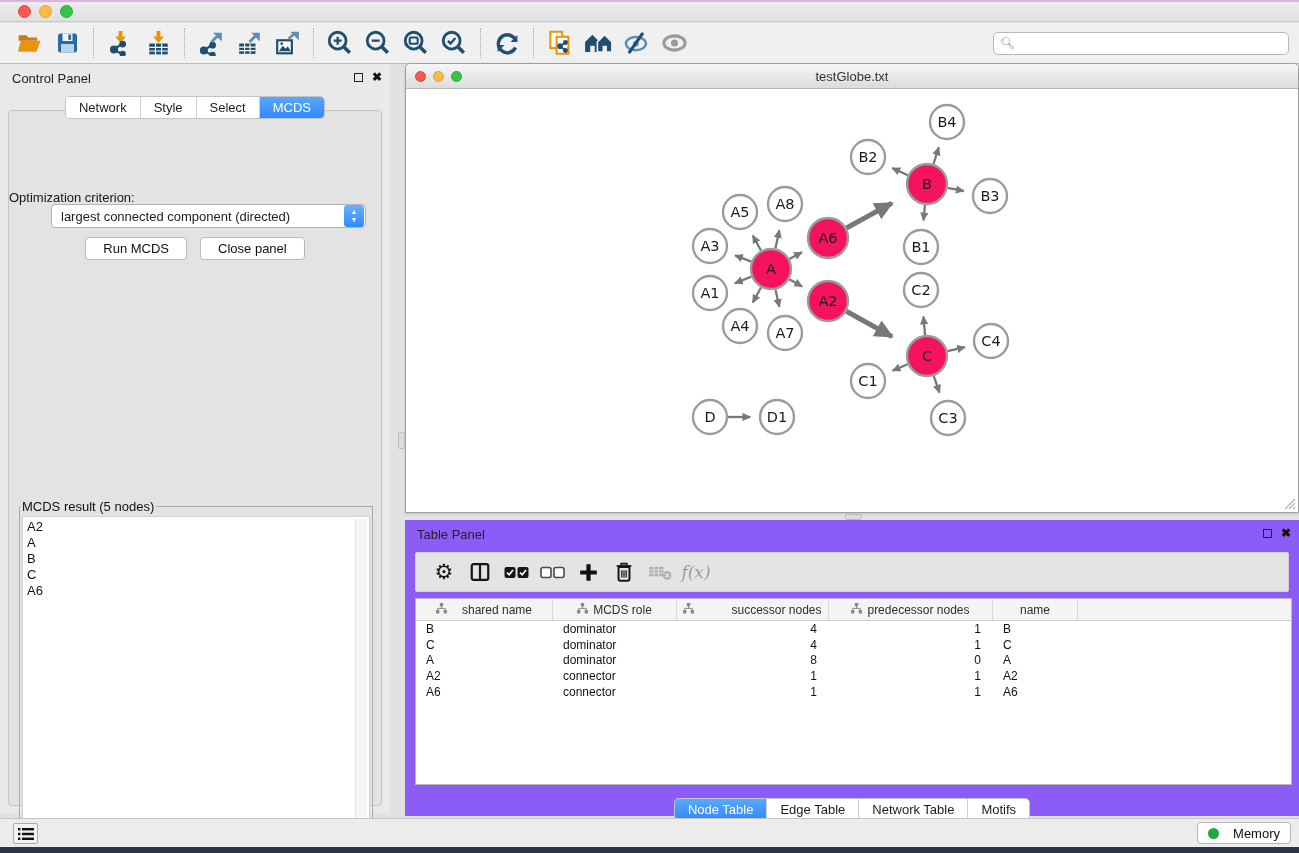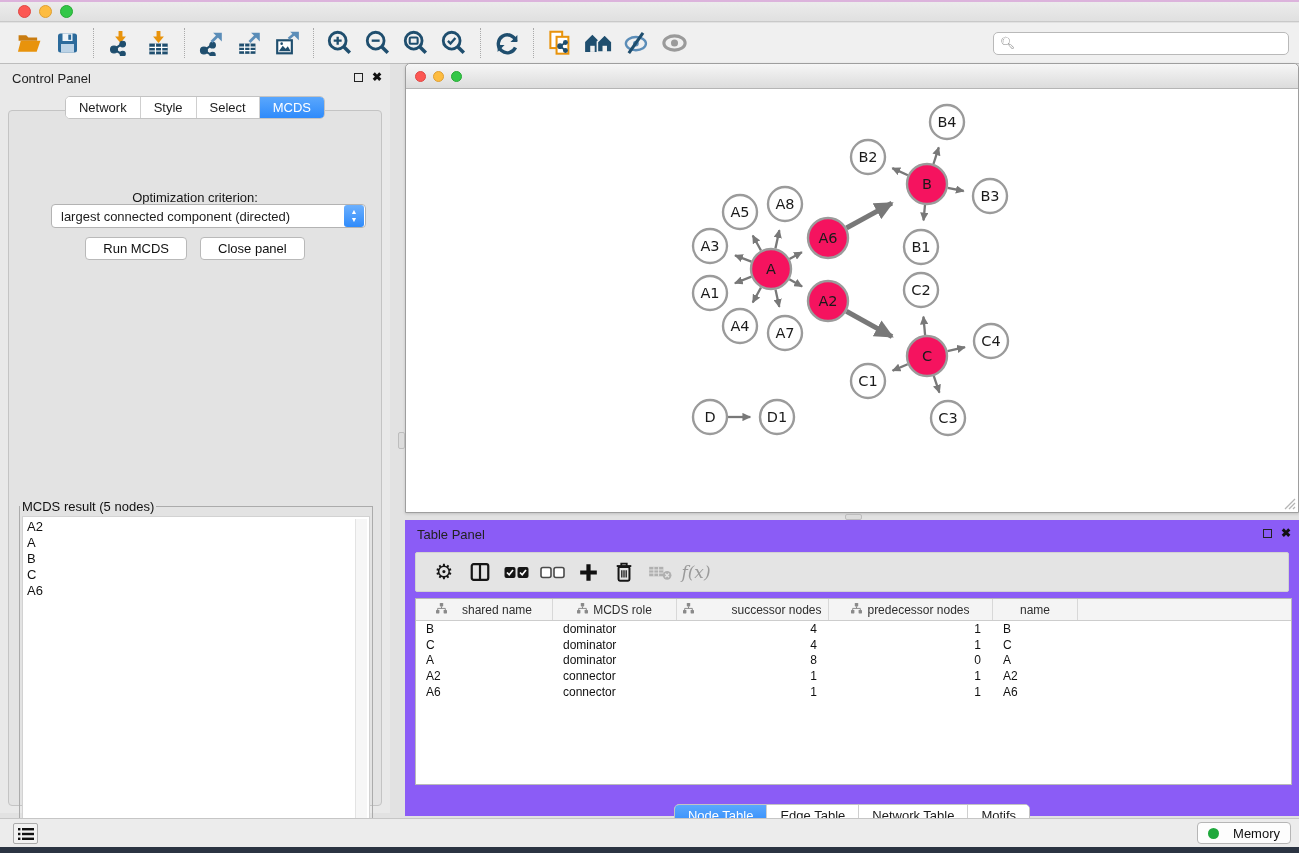--- a/index.html
+++ b/index.html
@@ -37,21 +37,21 @@
   .float-btn { width:9px; height:9px; border:1.5px solid #222; display:inline-block; }
   .close-btn { font-weight:bold; font-size:12px; color:#111; line-height:12px; }
   .cp-box { position:absolute; left:8px; top:46px; width:374px; height:696px;
     background:#e3e3e3; border:1px solid #c4c4c4; border-radius:4px; }
   .seg { display:inline-flex; border:1px solid #c3c3c3; border-radius:5px; background:#fff; overflow:hidden; }
   .seg .seg-btn { padding:3px 13px; background:#fff; border:none; border-right:1px solid #cfcfcf;
     font:13px "Liberation Sans",sans-serif; color:#1c1c1c; cursor:default; }
   .seg .seg-btn:last-child { border-right:none; }
   .seg .seg-btn.active { background:linear-gradient(#5aa7fd,#2f8bfb); color:#fff; }
   .cp-tabs-row { position:absolute; left:0; top:32px; width:100%; text-align:center; z-index:3; }
-  .opt-label { position:absolute; left:0; top:79px; width:100%; text-align:center; color:#161616; }
+  .opt-label { position:absolute; left:0; top:79px; width:100%; color:#161616; }
   .dropdown { position:absolute; left:42px; top:93px; width:315px; height:24px; background:#fff;
     border:1px solid #b3b3b3; border-radius:4px; display:flex; align-items:center; }
   .dropdown .dd-text { flex:1; padding-left:9px; font-size:13px; white-space:nowrap; }
   .dd-stepper { width:20px; height:22px; margin:0 1px; border-radius:3px;
     background:linear-gradient(#6cb0fe,#2f8bfb); color:#fff; font-size:7px; line-height:8px;
     display:flex; flex-direction:column; align-items:center; justify-content:center; }
   .cp-buttons { position:absolute; left:0; top:126px; width:100%; display:flex; justify-content:center; gap:13px; }
   .push-btn { background:#fff; border:1px solid #b9b9b9; border-radius:4px; padding:3px 17px;
     font:13px "Liberation Sans",sans-serif; color:#111; }
   fieldset.result-box { position:absolute; left:10px; top:388px; width:354px; height:344px;
@@ -83,21 +83,21 @@
     background:#e4e4e4; border:1px solid #d2d2d2; border-radius:2px; display:flex; align-items:center; padding-left:10px; }
   .tpi { width:36px; height:34px; display:flex; align-items:center; justify-content:center; }
   .gear-glyph { font-size:21px; color:#161616; line-height:22px; }
   .fx { font-family:"DejaVu Serif", serif; font-style:italic; font-size:17px; color:#9a9a9a; }
   .tbl { position:absolute; left:10px; top:78px; width:877px; height:187px; background:#fff; border:1px solid #b9b9b9; overflow:hidden; }
   .tbl-header { display:flex; height:22px; background:#f4f4f4; border-bottom:1px solid #cdcdcd; }
   .th { display:flex; align-items:center; justify-content:center; gap:5px; font-size:12px; color:#2e2e2e;
     border-right:1px solid #d8d8d8; height:100%; }
   .tbl-row { display:flex; height:15.7px; align-items:center; }
   .td { font-size:12px; color:#111; overflow:hidden; white-space:nowrap; }
-  .tp-tabs-row { position:absolute; left:0; top:284px; width:100%; text-align:center; }
+  .tp-tabs-row { position:absolute; left:0; top:278px; width:100%; text-align:center; }
 
   
   .status-bar { position:absolute; left:0; top:818px; width:1299px; height:29px;
     background:#ececec; border-top:1px solid #c6c6c6; }
   .list-btn { position:absolute; left:13px; top:4px; width:25px; height:21px; background:#f2f2f2;
     border:1px solid #ababab; border-radius:2px; display:flex; align-items:center; justify-content:center; }
   .memory-btn { position:absolute; right:8px; top:3px; height:22px; background:#fdfdfd; border:1px solid #b6b6b6;
     border-radius:4px; display:flex; align-items:center; gap:14px; padding:0 10px; font-size:13px; color:#111; }
   .mem-dot { width:11px; height:11px; border-radius:50%; background:#1fa83c; }
   .bottom-strip { position:absolute; left:0; top:847px; width:1299px; height:6px; background:#2b3442; }
@@ -301,20 +301,21 @@
     </div>
   </div>
 
   <div class="net-window">
     <div class="net-titlebar">
       <span class="net-lights">
         <span class="nlight" style="background:#fc5753;border:1px solid #df4744"></span>
         <span class="nlight" style="background:#fdbc40;border:1px solid #de9f34"></span>
         <span class="nlight" style="background:#33c748;border:1px solid #27aa35"></span>
       </span>
+      <span class="title">testGlobe.txt</span>
     </div>
     <div class="net-canvas" id="net-canvas"><svg width="892" height="423">
           <defs>
             <marker id="arr" markerUnits="strokeWidth" markerWidth="4.4" markerHeight="3.6" refX="3.4" refY="1.8" orient="auto">
               <path d="M0,0 L3.8,1.8 L0,3.6 z" fill="#787878"></path>
             </marker>
           </defs>
           <line x1="354.96678911489033" y1="161.55183804995966" x2="346.77562186037295" y2="146.49065954971806" stroke="#787878" stroke-width="2.3" marker-end="url(#arr)"></line>
           <line x1="369.42167759484687" y1="159.4707825953538" x2="373.3697305292283" y2="141.14053682858284" stroke="#787878" stroke-width="2.3" marker-end="url(#arr)"></line>
           <line x1="345.35035698573034" y1="172.5911182077344" x2="329.02054543817" y2="166.4339761488182" stroke="#787878" stroke-width="2.3" marker-end="url(#arr)"></line>

